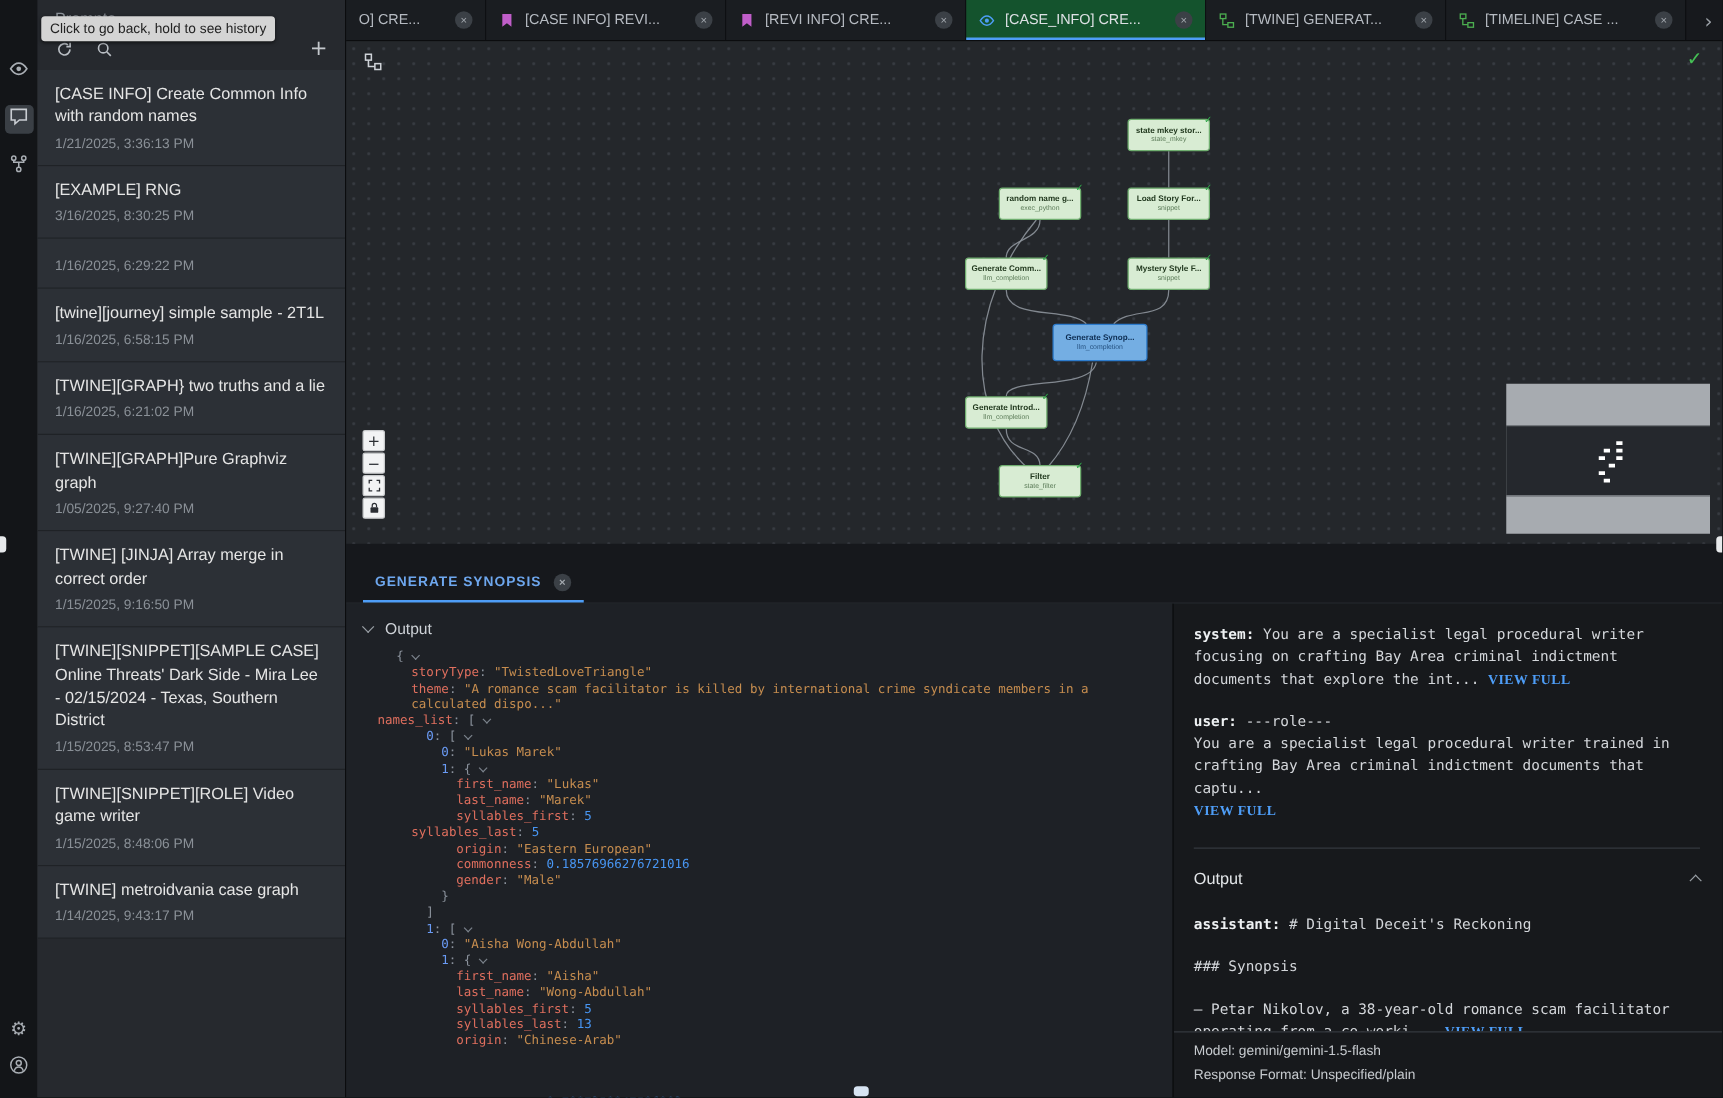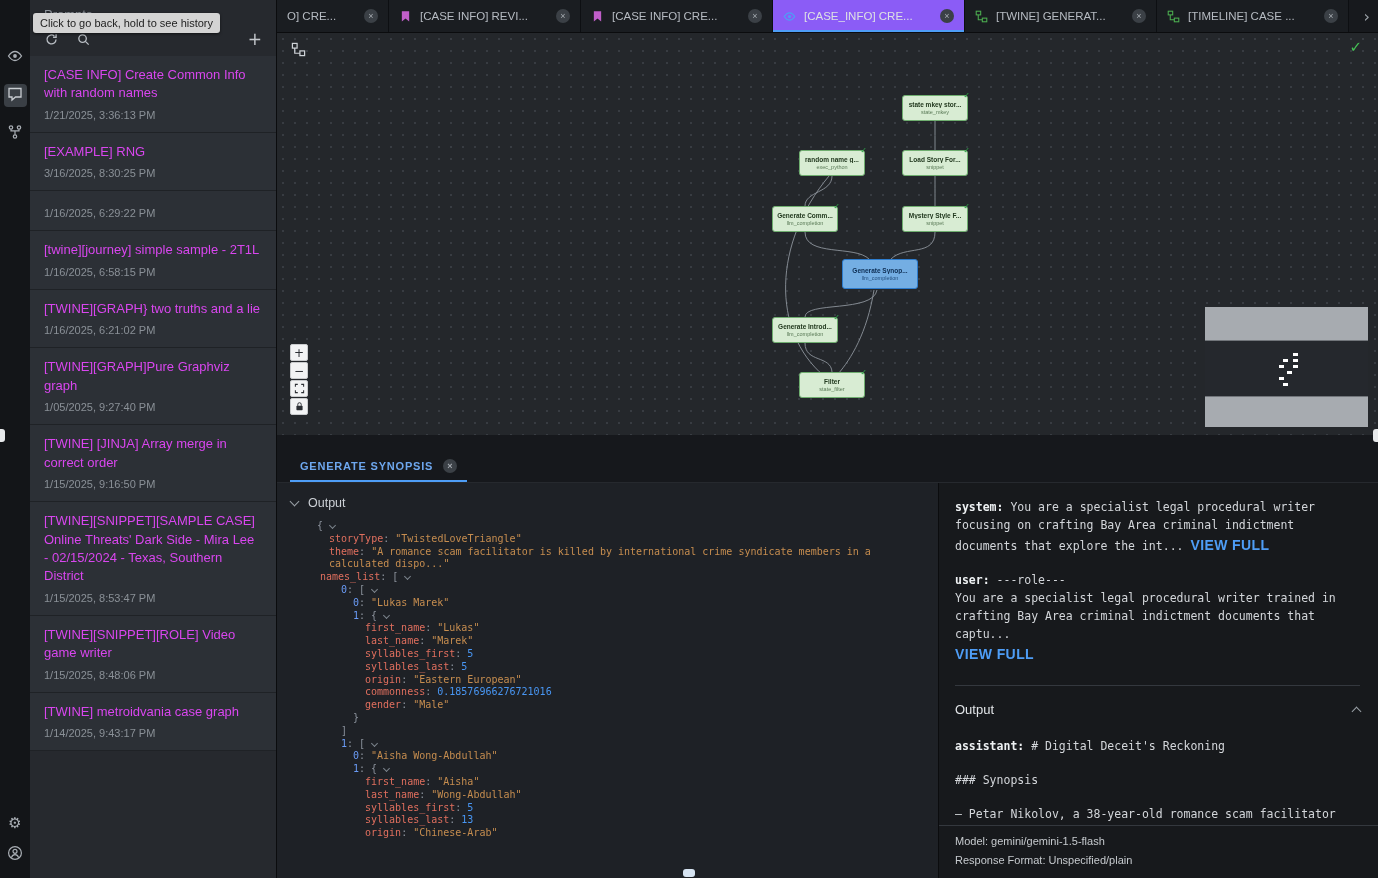--- a/index.html
+++ b/index.html
@@ -17,34 +17,34 @@
 
   
   .sidebar{position:absolute;left:30px;top:0;width:247px;height:100%;background:#26292e;border-right:1px solid #0b0c0e;box-sizing:border-box;display:flex;flex-direction:column;}
   .sb-header{padding:7px 14px 0;color:#8d939a;font-size:13px;flex:none;}
   .sb-toolbar{display:flex;align-items:center;gap:17px;padding:9px 14px 8px;flex:none;}
   .sb-ic{width:15px;height:15px;display:inline-flex;cursor:pointer;}
   .sb-ic svg{width:15px;height:15px;}
   .sb-plus{margin-left:auto;color:#c3c7cc;font-size:17px;line-height:1;cursor:pointer;font-family:"DejaVu Sans",sans-serif;}
   .p-list{flex:1;overflow:hidden;background:#26292e;}
   .p-item{padding:10px 14px 11px;background:#2c3036;border-bottom:1px solid #1f2226;cursor:pointer;}
-  .p-title{color:#d946ef;font-size:13px;line-height:1.42;}
+  .p-title{color:#e5e5e5;font-size:13px;line-height:1.42;}
   .p-time{color:#8a9097;font-size:11px;margin-top:6px;}
 
   
   .tooltip{position:absolute;left:33px;top:13px;z-index:60;background:#d4d4d4;color:#222;font-size:11px;padding:4px 7px;border-radius:3px;box-shadow:0 1px 3px rgba(0,0,0,.55);white-space:nowrap;}
 
   
   .main{position:absolute;left:277px;top:0;width:1101px;height:878px;display:flex;flex-direction:column;}
 
   
   .tabbar{flex:none;height:33px;background:#17191d;display:flex;align-items:stretch;border-bottom:1px solid #0b0c0e;box-sizing:border-box;}
   .tab{flex:none;width:192px;display:flex;align-items:center;gap:8px;padding:0 10px;box-sizing:border-box;font-size:11.5px;color:#b6bbc2;background:#1a1d21;border-right:1px solid #0d0f12;cursor:pointer;}
   .tab.partial{width:112px;}
-  .tab.active{background:#8b5cf6;color:#dde0e4;box-shadow:inset 0 -2px 0 #4e9df6;}
+  .tab.active{background:#14532d;color:#dde0e4;box-shadow:inset 0 -2px 0 #4e9df6;}
   .tab-label{flex:1;white-space:nowrap;overflow:hidden;text-overflow:ellipsis;}
   .tab-icon{width:13px;height:13px;flex:none;display:inline-flex;}
   .tab-icon svg{width:13px;height:13px;}
   .tab-close{flex:none;width:14px;height:14px;border-radius:50%;background:#3b4046;color:#a6abb1;font-size:9px;line-height:14px;text-align:center;cursor:pointer;}
   .tab-scrollbtn{margin-left:auto;align-self:center;color:#9aa0a6;font-size:16px;padding:0 8px;cursor:pointer;font-family:"DejaVu Sans",sans-serif;}
 
   
   .canvas{flex:none;height:402px;position:relative;overflow:hidden;background-color:#24272b;background-image:radial-gradient(#383c42 1px,transparent 1.3px);background-size:12px 12px;}
   .cv-layout{position:absolute;left:14px;top:9px;width:15px;height:15px;cursor:pointer;}
   .cv-check{position:absolute;right:16px;top:5px;color:#45c055;font-size:15px;font-family:"DejaVu Sans",sans-serif;}
@@ -80,21 +80,21 @@
   .j-punct{color:#8b929c;}
   .j-arrow{display:inline-block;width:4px;height:4px;border-right:1px solid #7b838c;border-bottom:1px solid #7b838c;transform:rotate(45deg);margin-left:7px;vertical-align:1px;}
   .chev{display:inline-block;width:6px;height:6px;border-right:1.4px solid #9aa0a6;border-bottom:1.4px solid #9aa0a6;}
   .chev.down{transform:rotate(45deg);margin-top:-3px;}
   .chev.up{transform:rotate(-135deg);margin-top:3px;}
 
   .msg-pane{flex:none;width:440px;background:#17191c;border-left:1px solid #0b0c0e;position:relative;overflow:hidden;box-sizing:border-box;}
   .msg-scroll{padding:16px 18px 0 16px;font-family:"DejaVu Sans Mono",monospace;font-size:11.5px;line-height:1.55;color:#d3d6da;}
   .msg{margin:0 0 16px;}
   .msg b{font-weight:bold;color:#eef1f3;}
-  .viewfull{font-family:Liberation Sans, sans-serif;font-size:14px;font-weight:bold;color:#4e9df6;letter-spacing:.4px;cursor:pointer;white-space:nowrap;text-align:center;}
+  .viewfull{font-family:Liberation Serif, serif;font-size:11px;font-weight:bold;color:#4e9df6;letter-spacing:.4px;cursor:pointer;white-space:nowrap;text-align:center;}
   .out-sec{border-top:1px solid #34383e;padding-top:14px;margin-top:20px;}
   .out-head{display:flex;justify-content:space-between;align-items:center;font-family:"Liberation Sans",sans-serif;font-size:13px;color:#e2e5e8;margin-bottom:18px;}
   .msg-footer{position:absolute;left:0;right:0;bottom:0;border-top:1px solid #34383e;padding:6px 16px 8px;font-size:11px;color:#c6cace;line-height:1.75;background:#17191c;font-family:"Liberation Sans",sans-serif;}
 
   
   .grab{position:absolute;z-index:40;}
   .gl{left:0;top:429px;width:5px;height:13px;background:#e7e9eb;border-radius:0 3px 3px 0;}
   .gr{right:0;top:429px;width:5px;height:13px;background:#e7e9eb;border-radius:3px 0 0 3px;}
   .gb{left:683px;top:869px;width:12px;height:8px;background:#d7e4f2;border-radius:3px;}
 </style>
@@ -215,21 +215,21 @@
           </span>
           <span class="tab-label">[CASE INFO] REVI...</span>
           <span class="tab-close">×</span>
         </div>
         <div class="tab">
           <span class="tab-icon">
             <svg viewBox="0 0 16 16">
               <path d="M3.5 1.5h9V14L8 10.5 3.5 14z" fill="#c05ec9"></path>
             </svg>
           </span>
-          <span class="tab-label">[CASE INFO] CRE...</span>
+          <span class="tab-label">[REVI INFO] CRE...</span>
           <span class="tab-close">×</span>
         </div>
         <div class="tab active">
           <span class="tab-icon">
             <svg viewBox="0 0 16 16" fill="none">
               <path d="M1.5 8S4.5 3.5 8 3.5 14.5 8 14.5 8 11.5 12.5 8 12.5 1.5 8 1.5 8z" stroke="#4e9df6" stroke-width="1.4"></path>
               <circle cx="8" cy="8" r="2" fill="#4e9df6"></circle>
             </svg>
           </span>
           <span class="tab-label">[CASE_INFO] CRE...</span>
@@ -360,28 +360,28 @@
 
         <div class="json-pane">
           <div class="out-head-left">
             <span class="chev down"></span>
             <span>Output</span>
           </div>
           <div class="json-tree">
               <div class="j-line" style="padding-left: 40px;"><span class="j-punct">{</span><span class="j-arrow"></span></div>
               <div class="j-line" style="padding-left: 52px;"><span class="j-key">storyType</span><span class="j-punct">: </span><span class="j-str">"TwistedLoveTriangle"</span></div>
               <div class="j-line" style="padding-left: 52px;"><span class="j-key">theme</span><span class="j-punct">: </span><span class="j-str">"A romance scam facilitator is killed by international crime syndicate members in a calculated dispo..."</span></div>
-              <div class="j-line" style="padding-left: 43px;"><span class="j-key">names_list</span><span class="j-punct">: [</span><span class="j-arrow"></span></div>
+              <div class="j-line" style="padding-left: 25px;"><span class="j-key">names_list</span><span class="j-punct">: [</span><span class="j-arrow"></span></div>
               <div class="j-line" style="padding-left: 64px;"><span class="j-idx">0</span><span class="j-punct">: [</span><span class="j-arrow"></span></div>
               <div class="j-line" style="padding-left: 76px;"><span class="j-idx">0</span><span class="j-punct">: </span><span class="j-str">"Lukas Marek"</span></div>
               <div class="j-line" style="padding-left: 76px;"><span class="j-idx">1</span><span class="j-punct">: {</span><span class="j-arrow"></span></div>
               <div class="j-line" style="padding-left: 88px;"><span class="j-key">first_name</span><span class="j-punct">: </span><span class="j-str">"Lukas"</span></div>
               <div class="j-line" style="padding-left: 88px;"><span class="j-key">last_name</span><span class="j-punct">: </span><span class="j-str">"Marek"</span></div>
               <div class="j-line" style="padding-left: 88px;"><span class="j-key">syllables_first</span><span class="j-punct">: </span><span class="j-num">5</span></div>
-              <div class="j-line" style="padding-left: 88px;"><span class="j-key">syllables_last</span><span class="j-punct">: </span><span class="j-num">5</span></div>
+              <div class="j-line" style="padding-left: 52px;"><span class="j-key">syllables_last</span><span class="j-punct">: </span><span class="j-num">5</span></div>
               <div class="j-line" style="padding-left: 88px;"><span class="j-key">origin</span><span class="j-punct">: </span><span class="j-str">"Eastern European"</span></div>
               <div class="j-line" style="padding-left: 88px;"><span class="j-key">commonness</span><span class="j-punct">: </span><span class="j-num">0.18576966276721016</span></div>
               <div class="j-line" style="padding-left: 88px;"><span class="j-key">gender</span><span class="j-punct">: </span><span class="j-str">"Male"</span></div>
               <div class="j-line" style="padding-left: 76px;"><span class="j-punct">}</span></div>
               <div class="j-line" style="padding-left: 64px;"><span class="j-punct">]</span></div>
               <div class="j-line" style="padding-left: 64px;"><span class="j-idx">1</span><span class="j-punct">: [</span><span class="j-arrow"></span></div>
               <div class="j-line" style="padding-left: 76px;"><span class="j-idx">0</span><span class="j-punct">: </span><span class="j-str">"Aisha Wong-Abdullah"</span></div>
               <div class="j-line" style="padding-left: 76px;"><span class="j-idx">1</span><span class="j-punct">: {</span><span class="j-arrow"></span></div>
               <div class="j-line" style="padding-left: 88px;"><span class="j-key">first_name</span><span class="j-punct">: </span><span class="j-str">"Aisha"</span></div>
               <div class="j-line" style="padding-left: 88px;"><span class="j-key">last_name</span><span class="j-punct">: </span><span class="j-str">"Wong-Abdullah"</span></div>

